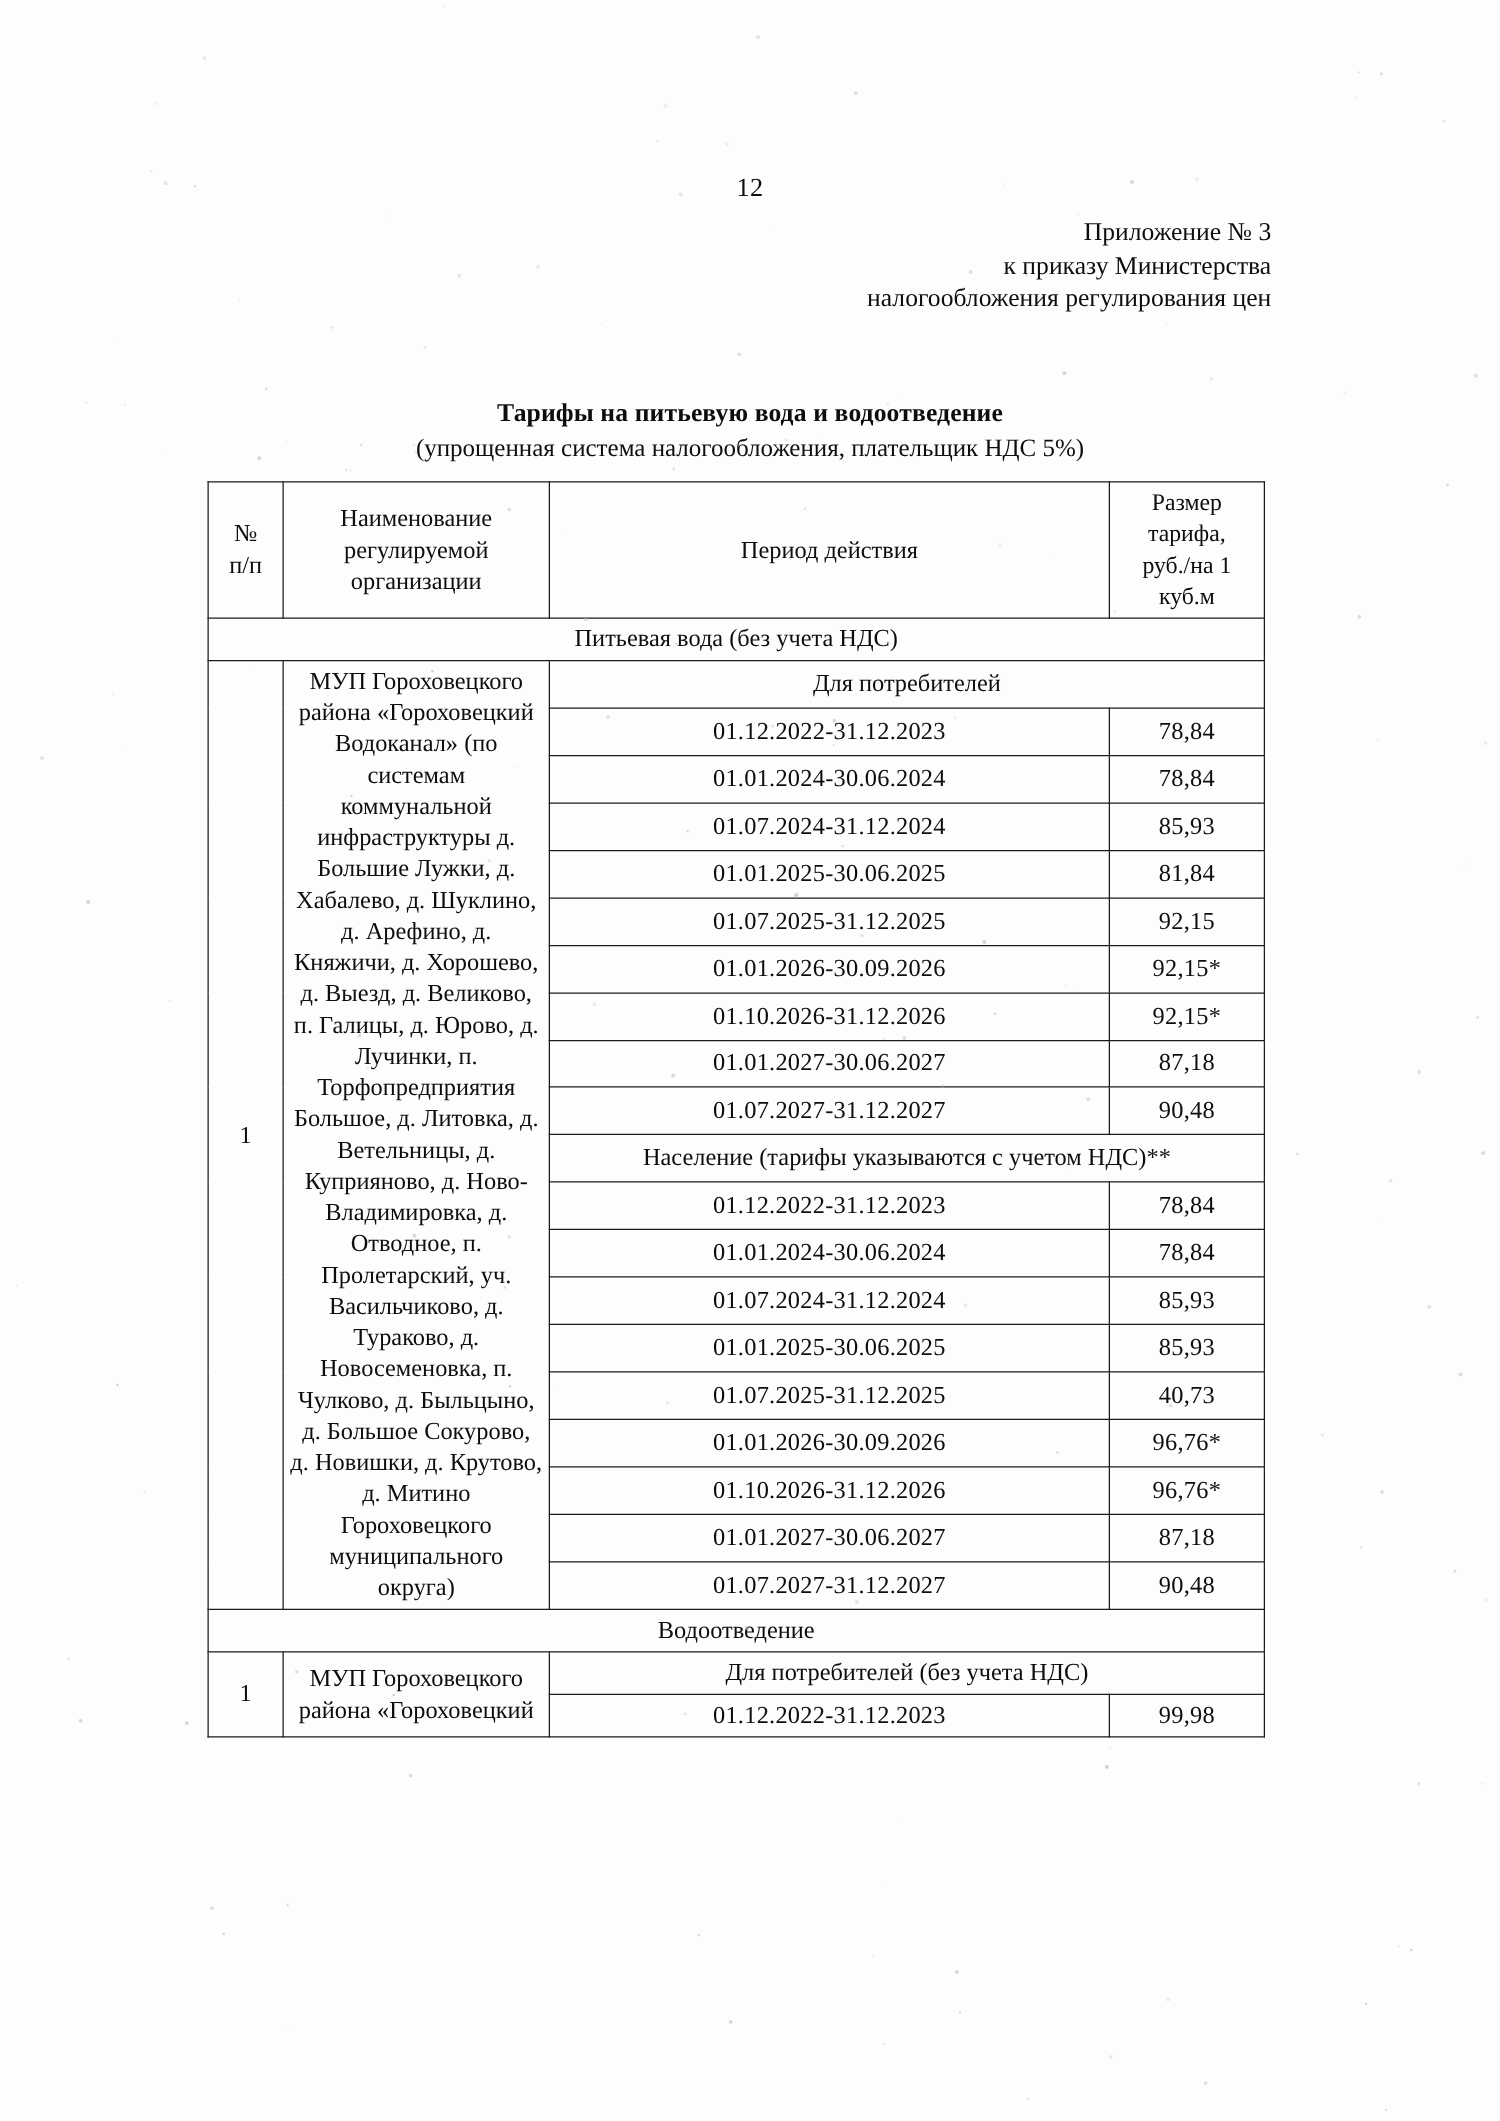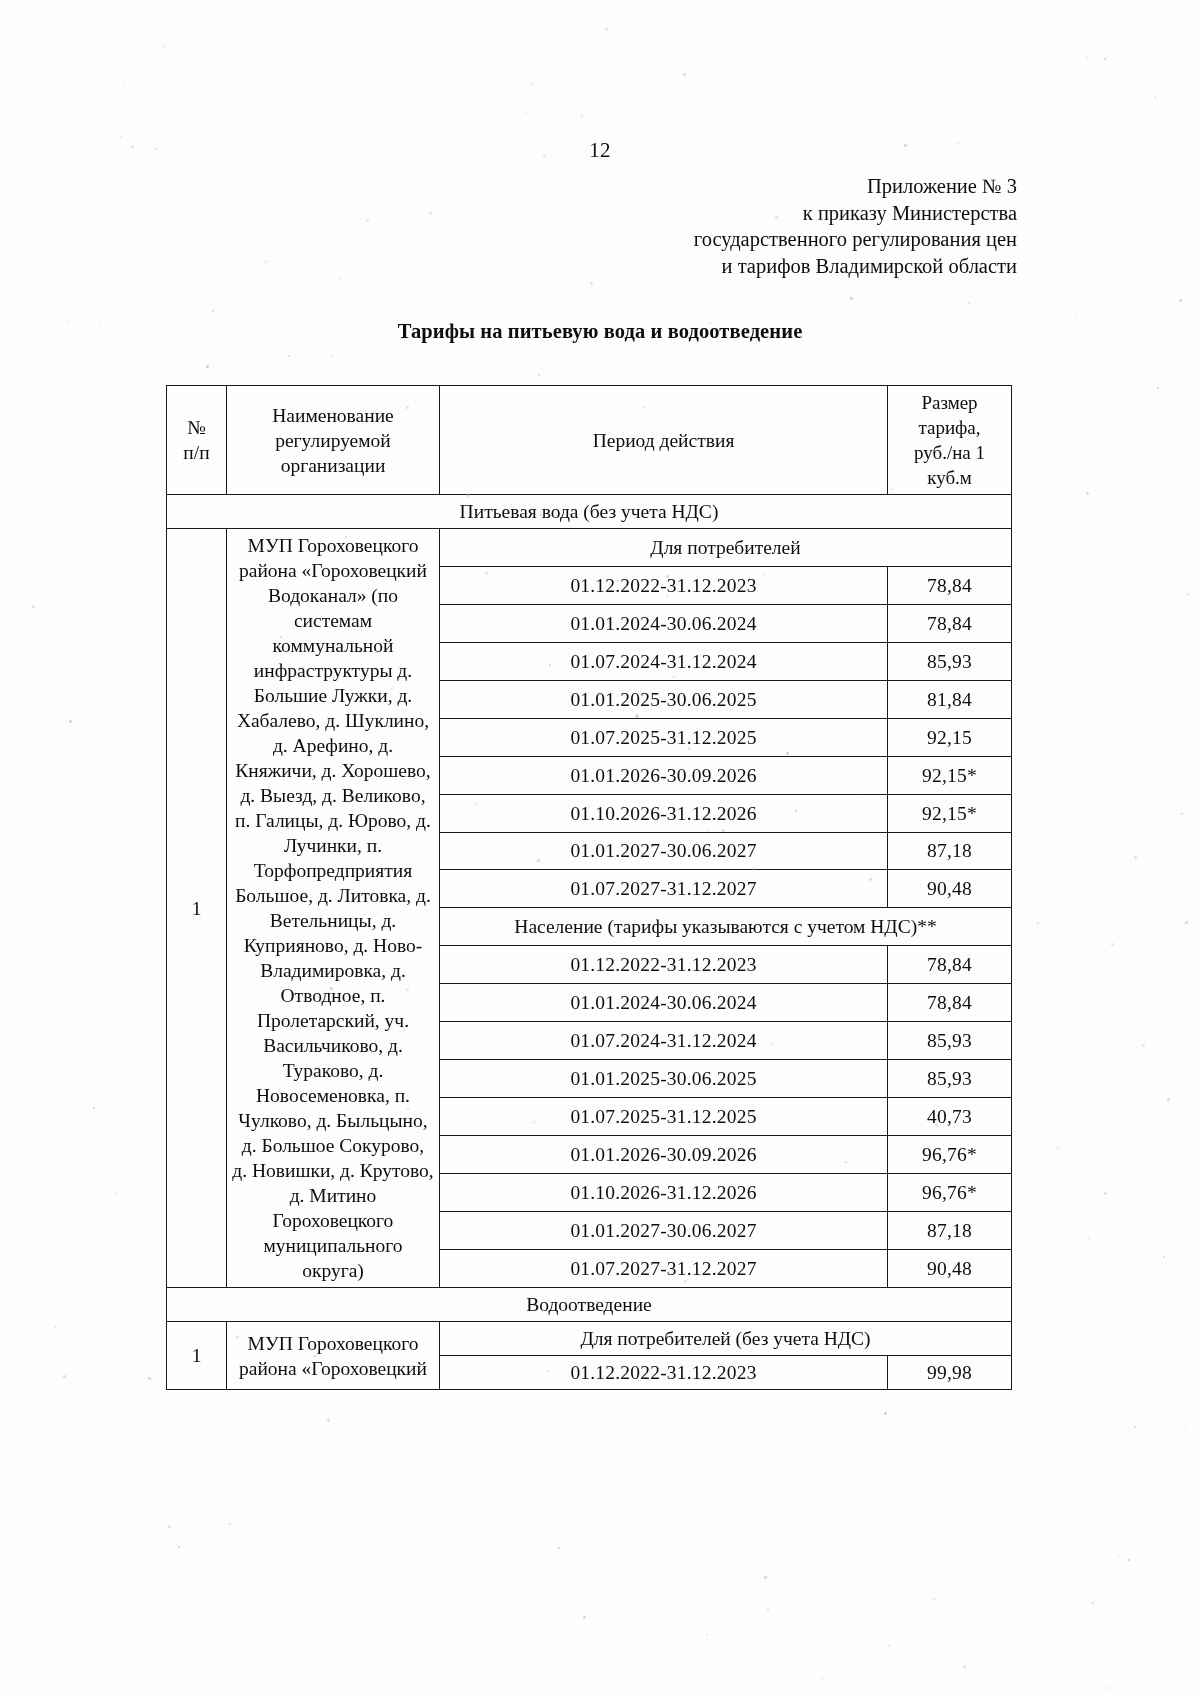--- a/index.html
+++ b/index.html
@@ -108,25 +108,25 @@
 </head>
 <body>
 
 <div class="page">
 
   <div class="page-number">12</div>
 
   <div class="appendix-block">
     <div>Приложение № 3</div>
     <div>к приказу Министерства</div>
-    <div>государственного регулирования цен</div>
-    <div>и тарифов Владимирской области</div>
+    <div>налогообложения регулирования цен</div>
   </div>
 
   <div class="doc-title">Тарифы на питьевую вода и водоотведение</div>
+  <div class="doc-subtitle">(упрощенная система налогообложения, плательщик НДС 5%)</div>
 
   <table class="tariffs">
     <colgroup>
       <col class="col-no">
         <col class="col-org">
         <col class="col-per">
         <col class="col-rate">
     </colgroup>
     <thead>
       <tr>

